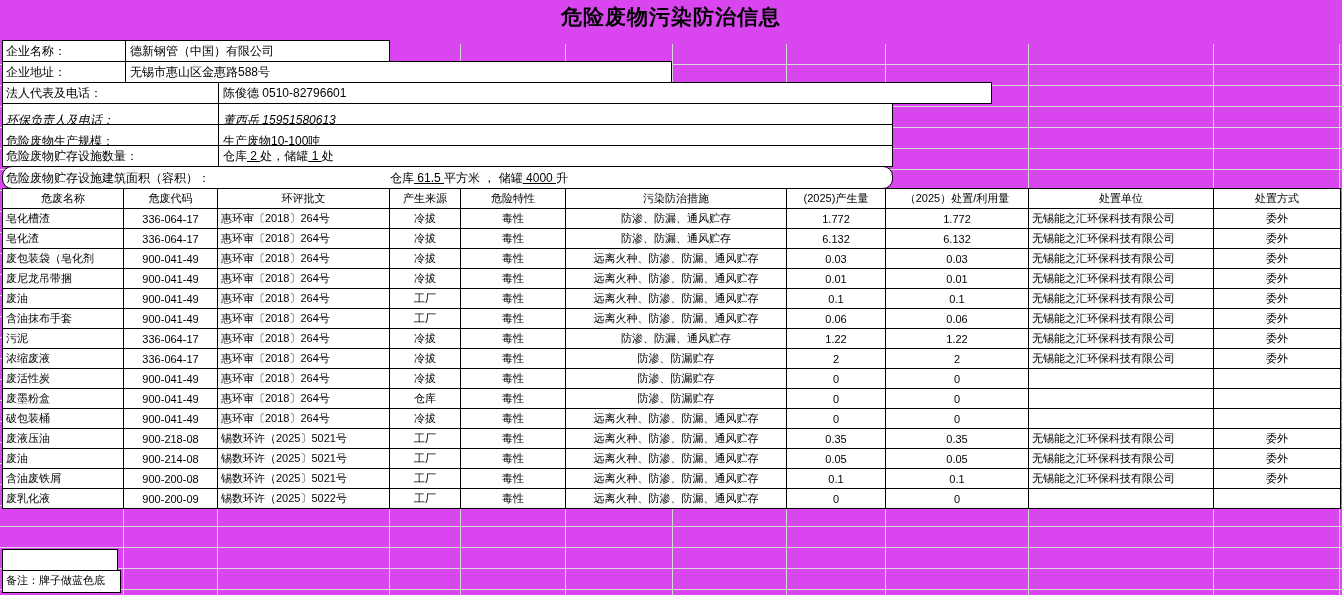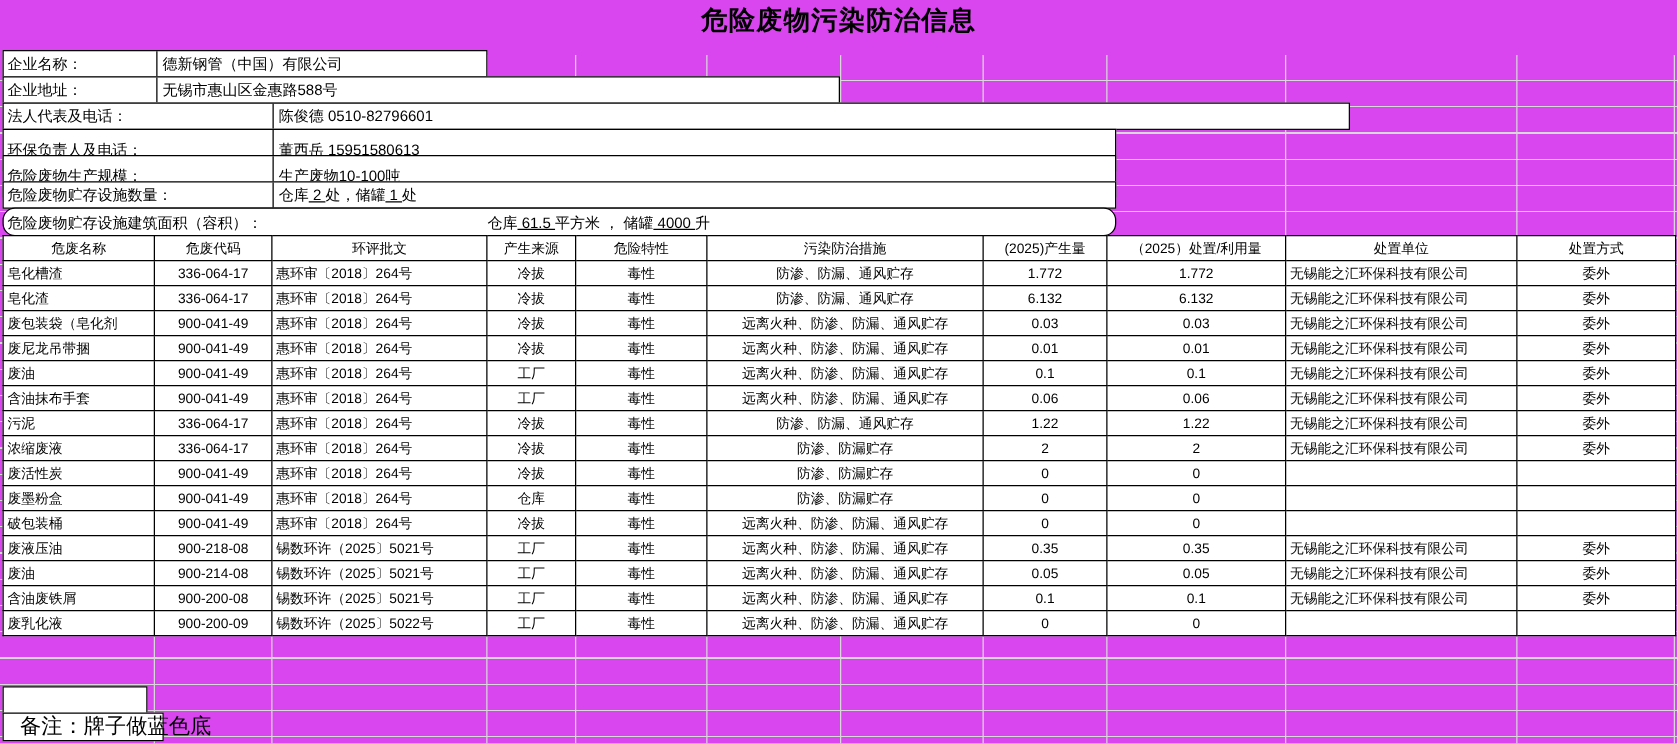--- a/index.html
+++ b/index.html
@@ -31,43 +31,43 @@
   .info-row{
     position:absolute;z-index:1;background:#fff;border:1px solid #000;
     display:flex;align-items:center;font-size:12px;line-height:20px;box-sizing:border-box;
   }
   .info-row .lab{flex:0 0 auto;height:100%;border-right:1px solid #000;box-sizing:border-box;
     padding-left:3px;display:flex;align-items:center;white-space:nowrap;overflow:hidden;}
   .info-row .lab.noline{border-right:none;}
   .info-row .val{flex:1 1 auto;padding-left:4px;white-space:pre;overflow:hidden;}
   .r1{left:2px;top:40px;width:388px;height:22px;}
   .r2{left:2px;top:61px;width:670px;height:22px;}
-  .r3{left:2px;top:82px;width:1078px;height:22px;}
-  .r4{left:2px;top:103px;width:891px;height:34px;}
+  .r3{left:2px;top:82px;width:990px;height:22px;}
+  .r4{left:2px;top:103px;width:891px;height:34px;font-style:italic;}
   .r5{left:2px;top:124px;width:891px;height:34px;}
   .r6{left:2px;top:145px;width:891px;height:22px;}
   .r7{left:2px;top:166px;width:891px;height:23px;border-radius:10px;}
   .r1 .lab,.r2 .lab{width:123px;}
   .r3 .lab,.r4 .lab,.r5 .lab,.r6 .lab{width:216px;}
   .r7 .lab{width:383px;}
   .u{text-decoration:underline;white-space:pre;}
   table.waste{
     position:absolute;left:2px;top:188px;z-index:1;width:1338px;background:#fff;
     border-collapse:collapse;table-layout:fixed;font-size:11px;
   }
   table.waste th,table.waste td{
     border:1px solid #000;height:20px;padding:0 3px;overflow:hidden;
     white-space:nowrap;font-weight:normal;text-align:center;box-sizing:border-box;
   }
   table.waste .al-left{text-align:left;}
   .note-empty{position:absolute;left:2px;top:549px;width:114px;height:21px;z-index:1;
     border:1px solid #000;background:#fff;}
   .note-text{position:absolute;left:2px;top:570px;width:114px;height:21px;z-index:1;
-    border:1px solid #000;background:#fff;font-size:17px;line-height:19px;
-    padding-left:13px;white-space:nowrap;}
+    border:1px solid #000;background:#fff;font-size:11px;line-height:19px;
+    padding-left:3px;white-space:nowrap;}
 </style>
 </head>
 <body>
 
 <div class="sheet">
   <div class="grid-layer"></div>
 
   <div class="title">危险废物污染防治信息</div>
 
   <div class="info-row r1">

